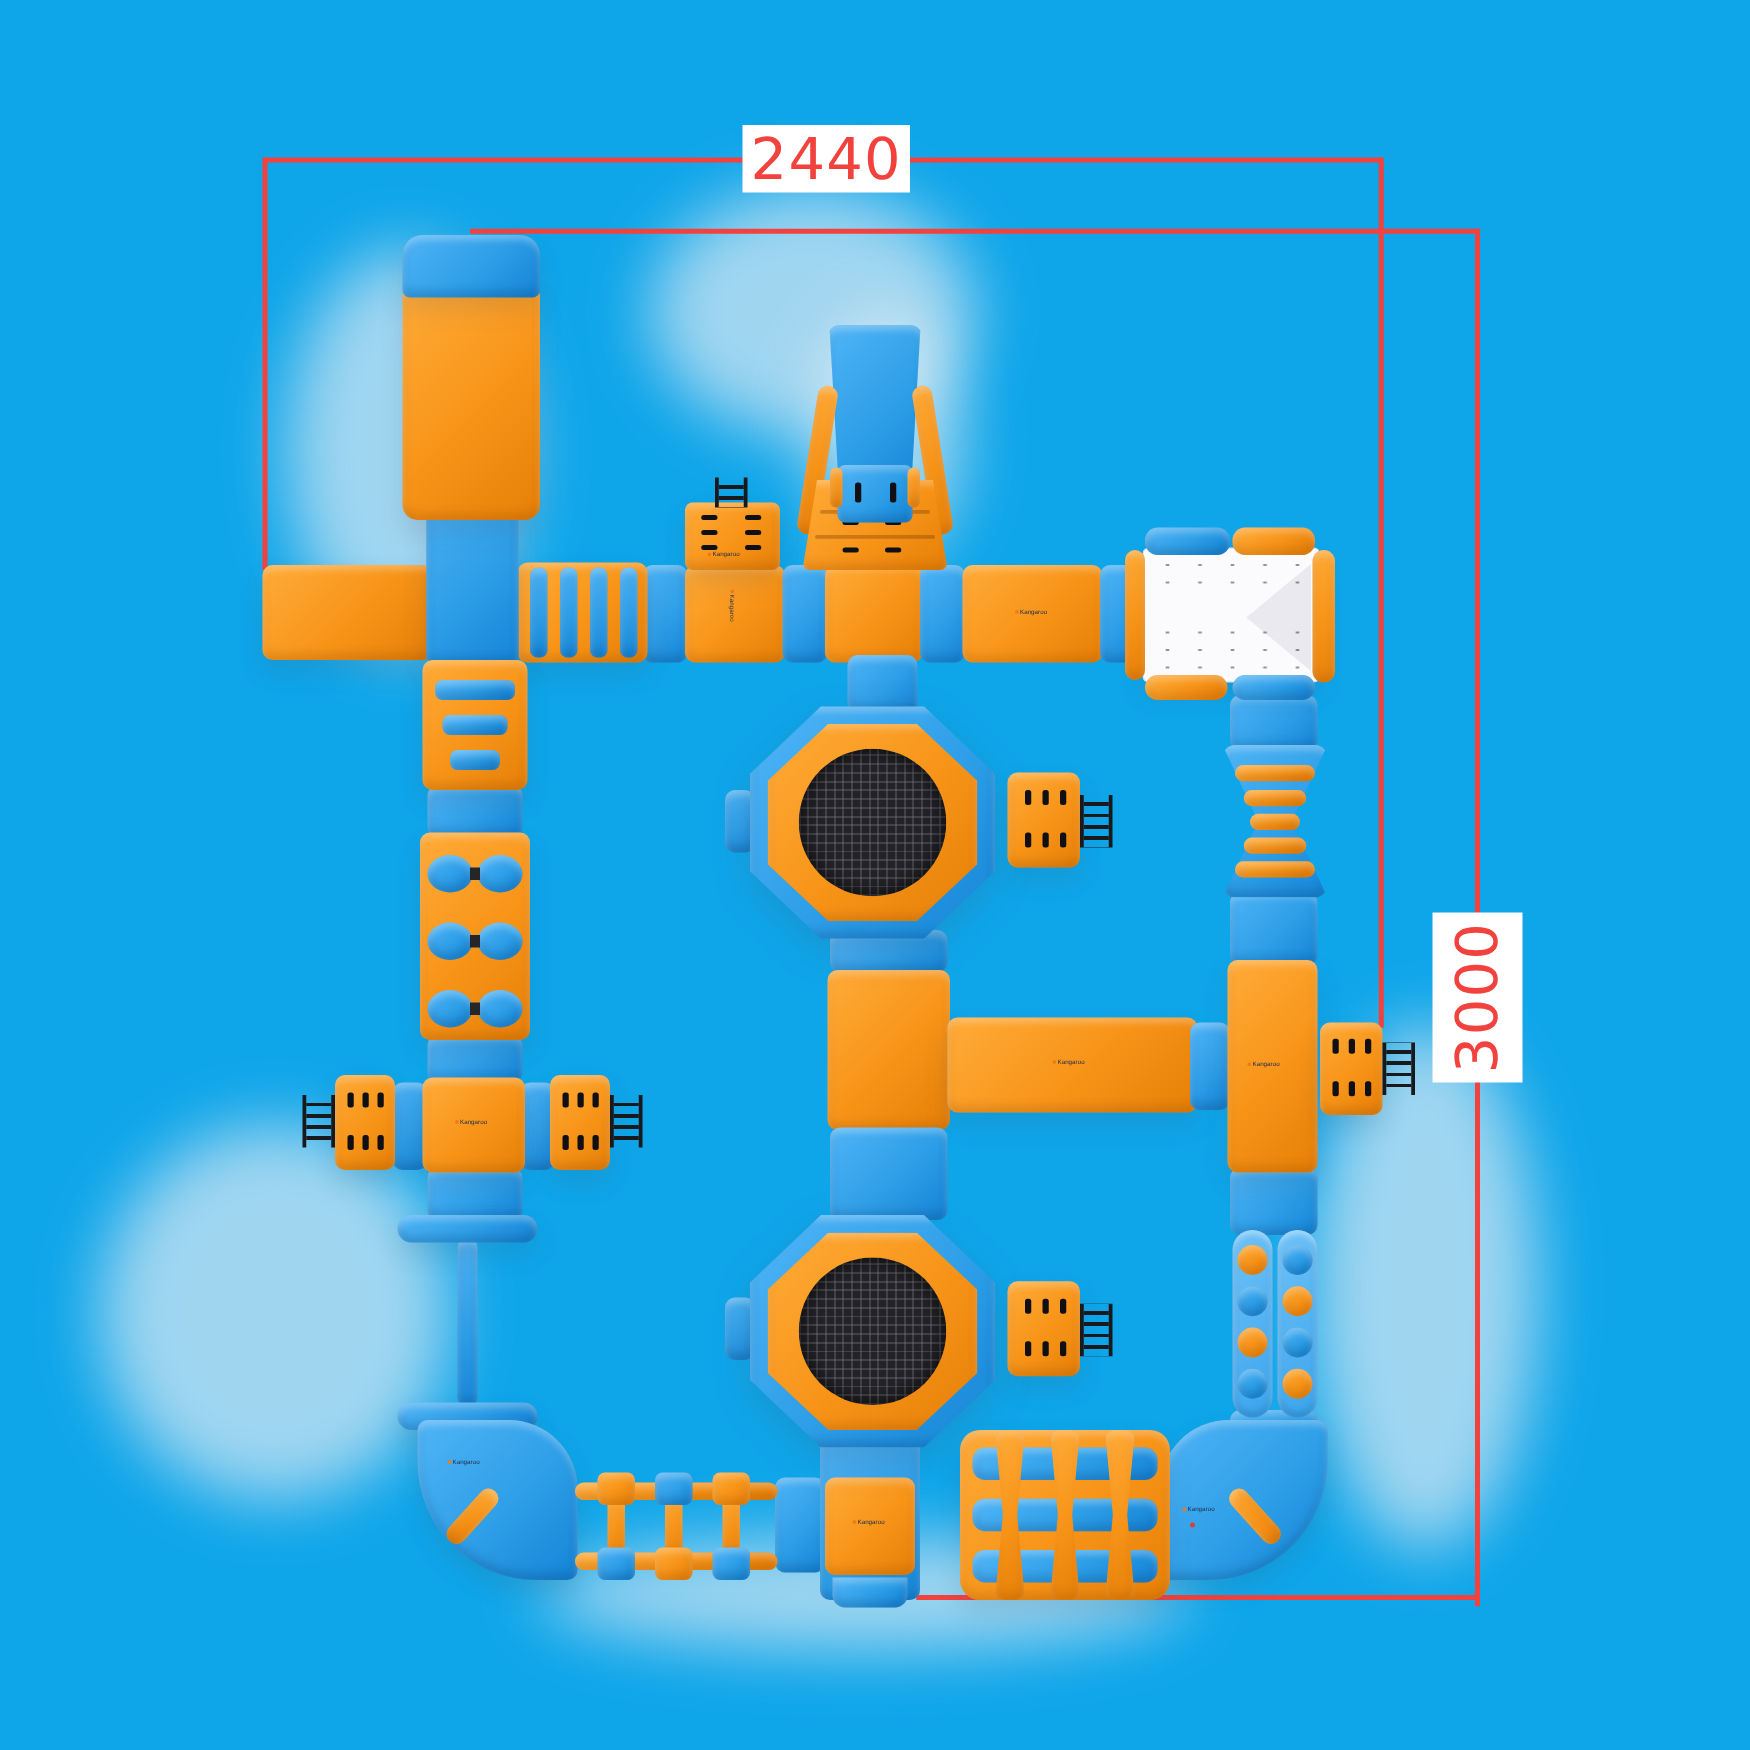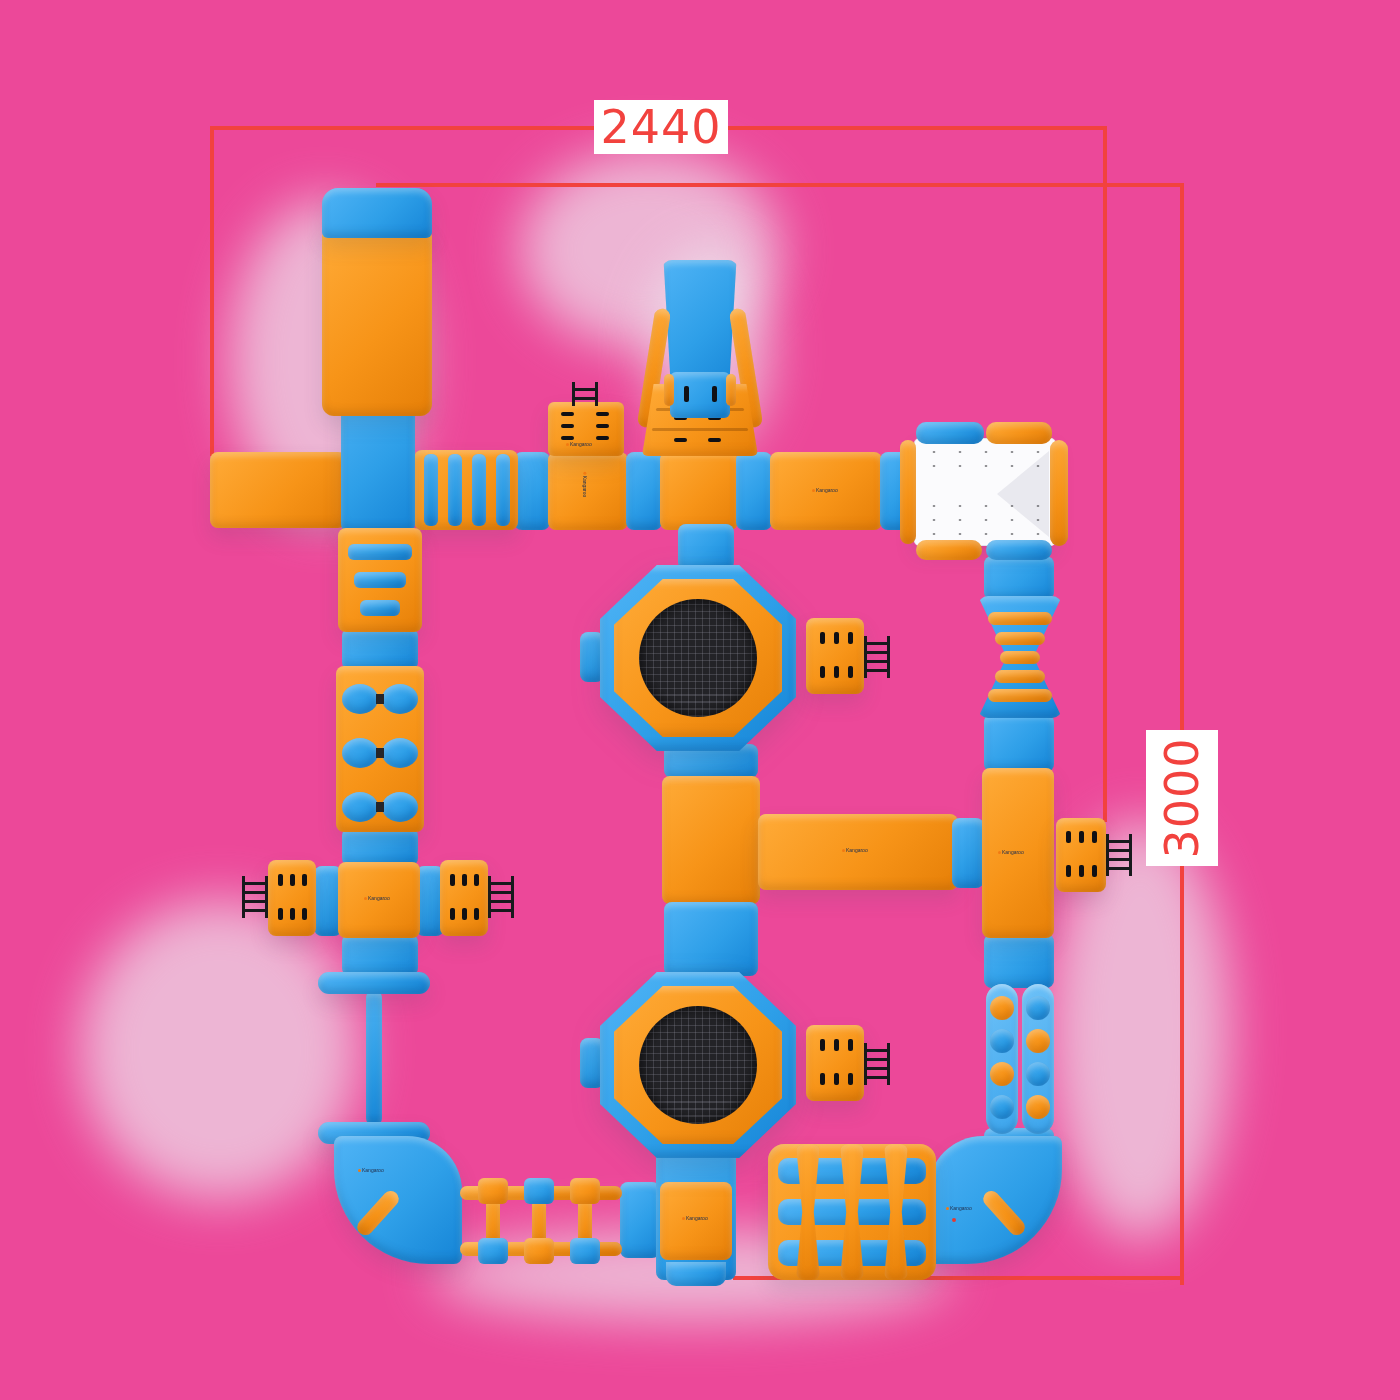--- a/index.html
+++ b/index.html
@@ -1,16 +1,16 @@
 <!DOCTYPE html>
 <html><head>
 <meta charset="utf-8">
 <style>
   html,body{margin:0;padding:0;background:#fff;font-family:"Liberation Sans",sans-serif;}
-  #stage{position:relative;width:1400px;height:1400px;background:#ec4899;overflow:hidden;}
+  #stage{position:relative;width:1400px;height:1400px;background:#0ea5e9;overflow:hidden;}
   .ab{position:absolute;}
   
   .or{background:linear-gradient(135deg,#ffab38 0%,#f79418 55%,#e67f07 100%);border-radius:8px;
       box-shadow:inset 0 4px 6px rgba(255,255,255,.28), inset 0 -5px 8px rgba(140,70,0,.22);}
   .bl{background:linear-gradient(135deg,#50b4f6 0%,#2e9fe8 55%,#1584d6 100%);border-radius:8px;
       box-shadow:inset 0 4px 6px rgba(255,255,255,.30), inset 0 -5px 8px rgba(6,60,110,.25);}
   .bl-light{background:linear-gradient(135deg,#6fc2f8,#3aa4ec);border-radius:16px;
       box-shadow:inset 0 3px 5px rgba(255,255,255,.45), inset 0 -4px 6px rgba(6,60,110,.25);}
   .white-pc{background:#fbfbfd;border:1px solid #e3e4ea;border-radius:5px;}
   .sh{box-shadow:0 10px 20px rgba(70,80,100,.14), inset 0 4px 6px rgba(255,255,255,.28), inset 0 -5px 8px rgba(120,60,0,.20);}

